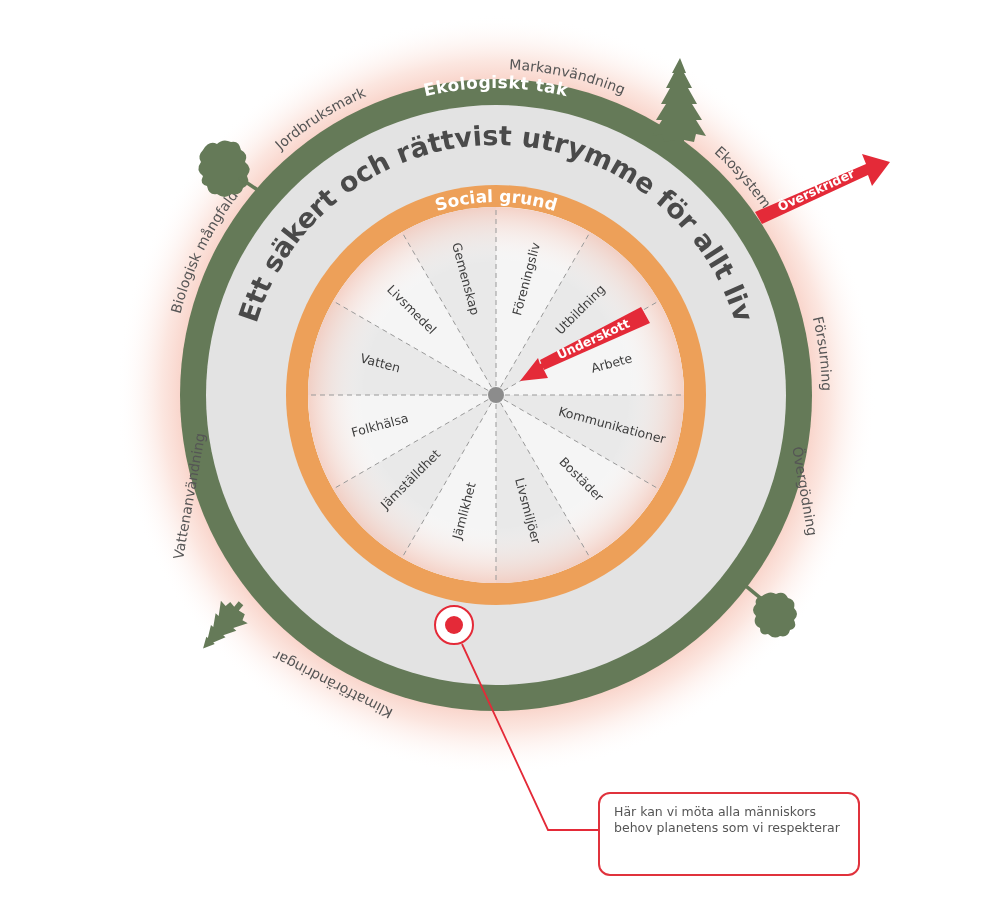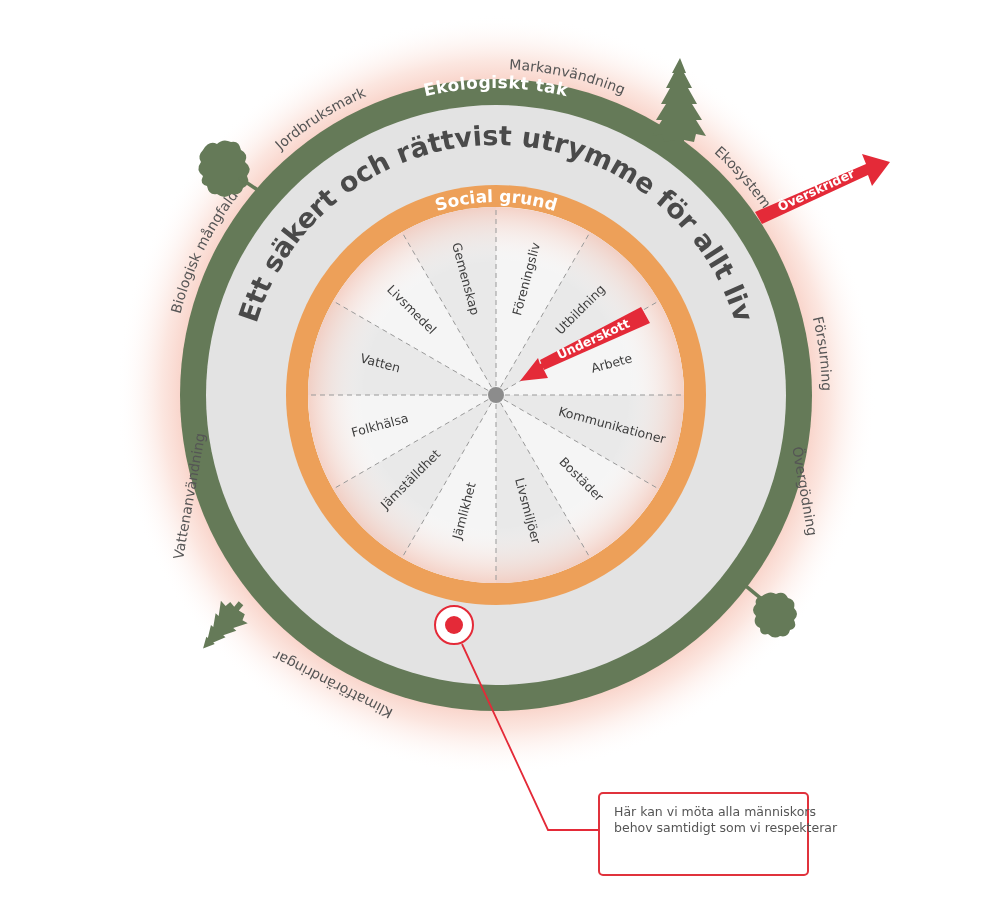--- a/index.html
+++ b/index.html
@@ -1,20 +1,20 @@
 <!DOCTYPE html>
 <html><head>
 <meta charset="utf-8">
 <style>
   html, body { margin:0; padding:0; background:#ffffff; }
   body { width:1000px; height:898px; position:relative; overflow:hidden; font-family:"DejaVu Sans", sans-serif; }
   #diagram { position:absolute; left:0; top:0; width:1000px; height:898px; }
   .callout-box {
-    position:absolute; left:598px; top:792px; width:211px; height:84px;
-    border:2px solid #e0323c; border-radius:5px; box-sizing:border-box;
+    position:absolute; left:598px; top:792px; width:262px; height:84px;
+    border:2px solid #e0323c; border-radius:12px; box-sizing:border-box;
     padding:10px 14px 0 14px; background:#ffffff;
     font-family:"DejaVu Sans", sans-serif; font-size:12.5px; line-height:16px; color:#555555;
   }
   .callout-box span { display:block; white-space:nowrap; }
   svg text { font-family:"DejaVu Sans", sans-serif; }
 </style>
 </head>
 <body>
 
 <svg id="diagram" viewBox="0 0 1000 898" xmlns="http://www.w3.org/2000/svg">
@@ -156,14 +156,14 @@
 
   <g>
     <circle cx="454" cy="625" r="19" fill="#ffffff" stroke="#e42a38" stroke-width="2"></circle>
     <circle cx="454" cy="625" r="9" fill="#e42a38"></circle>
   </g>
   <polyline points="462,644 548,830 598,830" fill="none" stroke="#e42a38" stroke-width="1.8"></polyline>
 </svg>
 
 <div class="callout-box">
   <span>Här kan vi möta alla människors</span>
-  <span>behov samtidigt som vi respekterar</span>
+  <span>behov planetens som vi respekterar</span>
 </div>
 
 </body></html>

